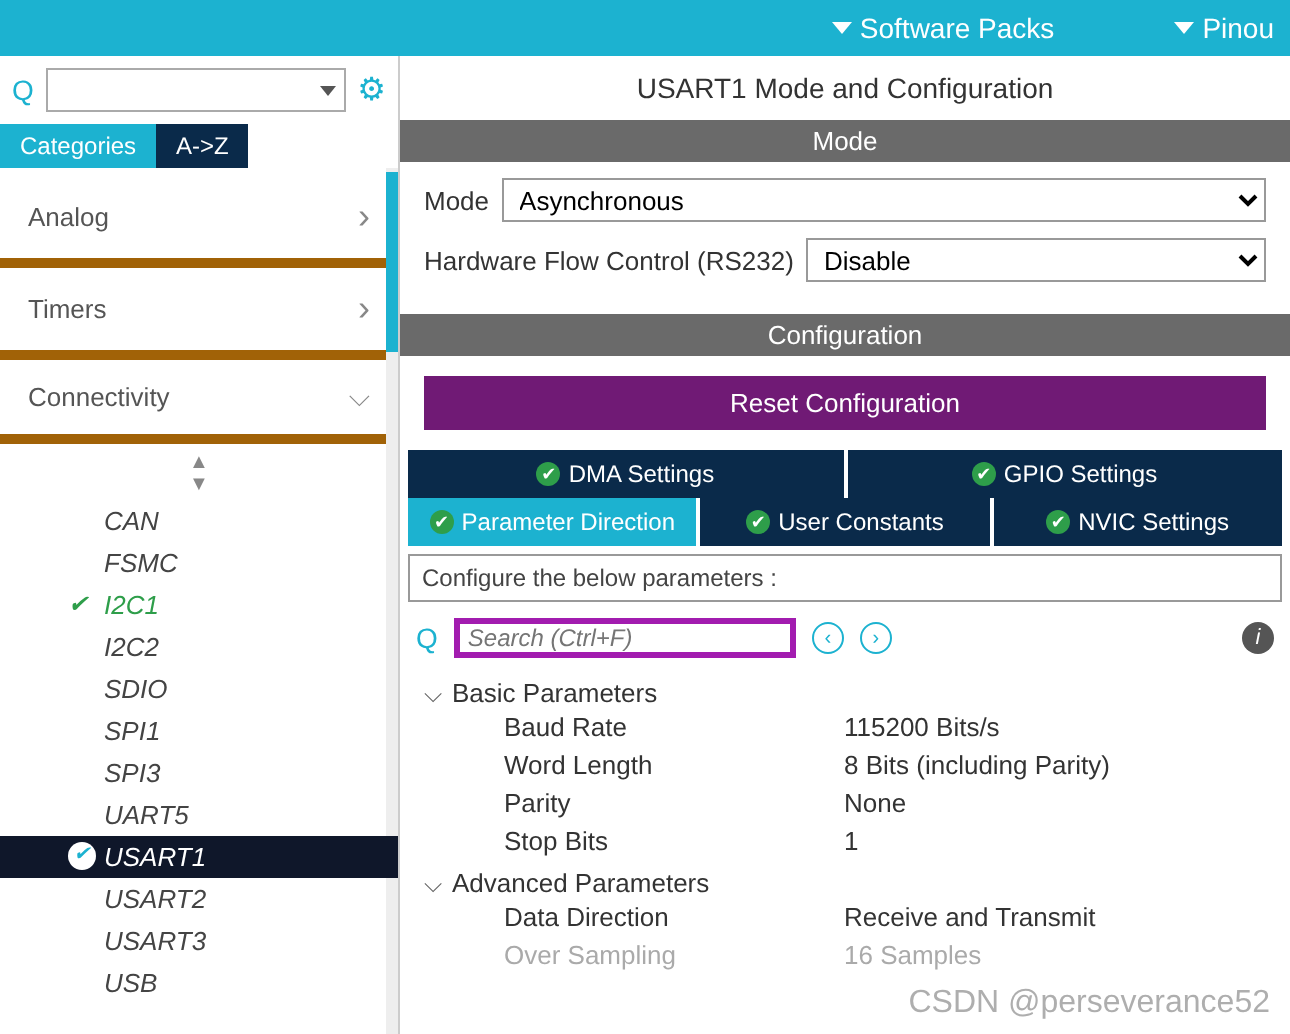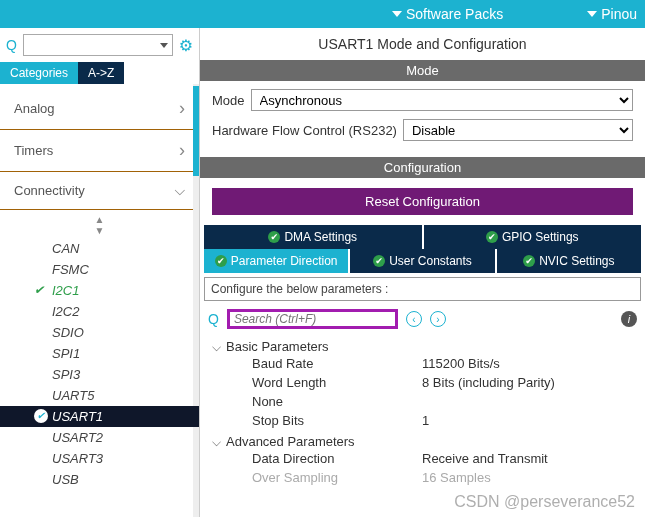--- a/index.html
+++ b/index.html
@@ -1,36 +1,36 @@
 <!DOCTYPE html>
 <html><head>
 <meta charset="utf-8">
 <style>
 * { box-sizing: border-box; margin: 0; padding: 0; font-family: "Segoe UI", Arial, sans-serif; }
 body { width: 645px; height: 517px; overflow: hidden; background: #fff; font-size: 13px; color: #333; position: relative; }
 
-.top-tabs { display: flex; justify-content: flex-end; background: #1cb2d0; color: #fff; height: 28px; align-items: center; padding-right: 8px; gap: 84px; font-size: 14px; }
+.top-tabs { display: flex; justify-content: flex-end; background: #1cb2d0; color: #fff; height: 28px; align-items: center; padding-right: 8px; gap: 60px; font-size: 14px; }
 .top-tabs .tab { display: flex; align-items: center; gap: 4px; cursor: pointer; }
 .chev-down { display: inline-block; width: 0; height: 0; border-left: 5px solid transparent; border-right: 5px solid transparent; border-top: 6px solid #fff; }
 
 .workspace { display: flex; height: calc(100% - 28px); }
 
 
 .left { width: 200px; border-right: 1px solid #ccc; display: flex; flex-direction: column; }
 .search-row { display: flex; align-items: center; padding: 6px; gap: 6px; }
 .search-icon { color: #1cb2d0; font-size: 14px; }
 .search-combo { flex: 1; display: flex; border: 1px solid #aaa; height: 22px; align-items: center; justify-content: flex-end; padding-right: 4px; }
 .combo-arrow { width:0;height:0;border-left:4px solid transparent;border-right:4px solid transparent;border-top:5px solid #555; }
 .gear { color: #1cb2d0; font-size: 16px; }
 .view-tabs { display: flex; font-size: 12px; }
 .view-tabs .vt { padding: 4px 10px; cursor: pointer; }
 .vt.active { background: #1cb2d0; color: #fff; }
 .vt.inactive { background: #0a2a4a; color: #fff; }
 .categories { flex: 1; overflow-y: auto; padding: 4px 0; position: relative; }
-.cat-header { display: flex; justify-content: space-between; align-items: center; padding: 10px 14px; cursor: pointer; color: #555; border-bottom: 1px solid #a16207; }
+.cat-header { display: flex; justify-content: space-between; align-items: center; padding: 10px 14px; cursor: pointer; color: #555; border-bottom: 5px solid #a16207; }
 .cat-header .arrow { color: #888; }
 .arrow-right::after { content: "›"; font-size: 18px; }
 .arrow-open::after { content: "⌵"; font-size: 14px; }
 .periph-list { padding: 2px 0 6px 0; }
 .sort-icon { text-align: center; color: #888; font-size: 10px; padding: 2px 0; }
 .periph { padding: 3px 10px 3px 52px; cursor: pointer; color: #444; font-size: 13px; font-style: italic; }
 .periph.checked { color: #2e9e4a; position: relative; }
 .periph.checked::before { content: "✔"; position: absolute; left: 34px; color: #2e9e4a; font-size: 12px; }
 .periph.selected { background: #0f172a; color: #fff; position: relative; }
 .periph.selected::before { content: "✔"; position: absolute; left: 34px; background: #fff; color: #1cb2d0; border-radius: 50%; width: 14px; height: 14px; font-size: 10px; line-height: 14px; text-align: center; }
@@ -178,20 +178,21 @@
         <div class="group-head">Basic Parameters</div>
         <div class="param-row">
             <span class="plabel">Baud Rate</span>
             <span>115200 Bits/s</span>
           </div>
         <div class="param-row">
             <span class="plabel">Word Length</span>
             <span>8 Bits (including Parity)</span>
           </div>
         <div class="param-row">
+            <span class="plabel">Parity</span>
             <span>None</span>
           </div>
         <div class="param-row">
             <span class="plabel">Stop Bits</span>
             <span>1</span>
           </div>
       </div>
       <div class="group">
         <div class="group-head">Advanced Parameters</div>
         <div class="param-row">

